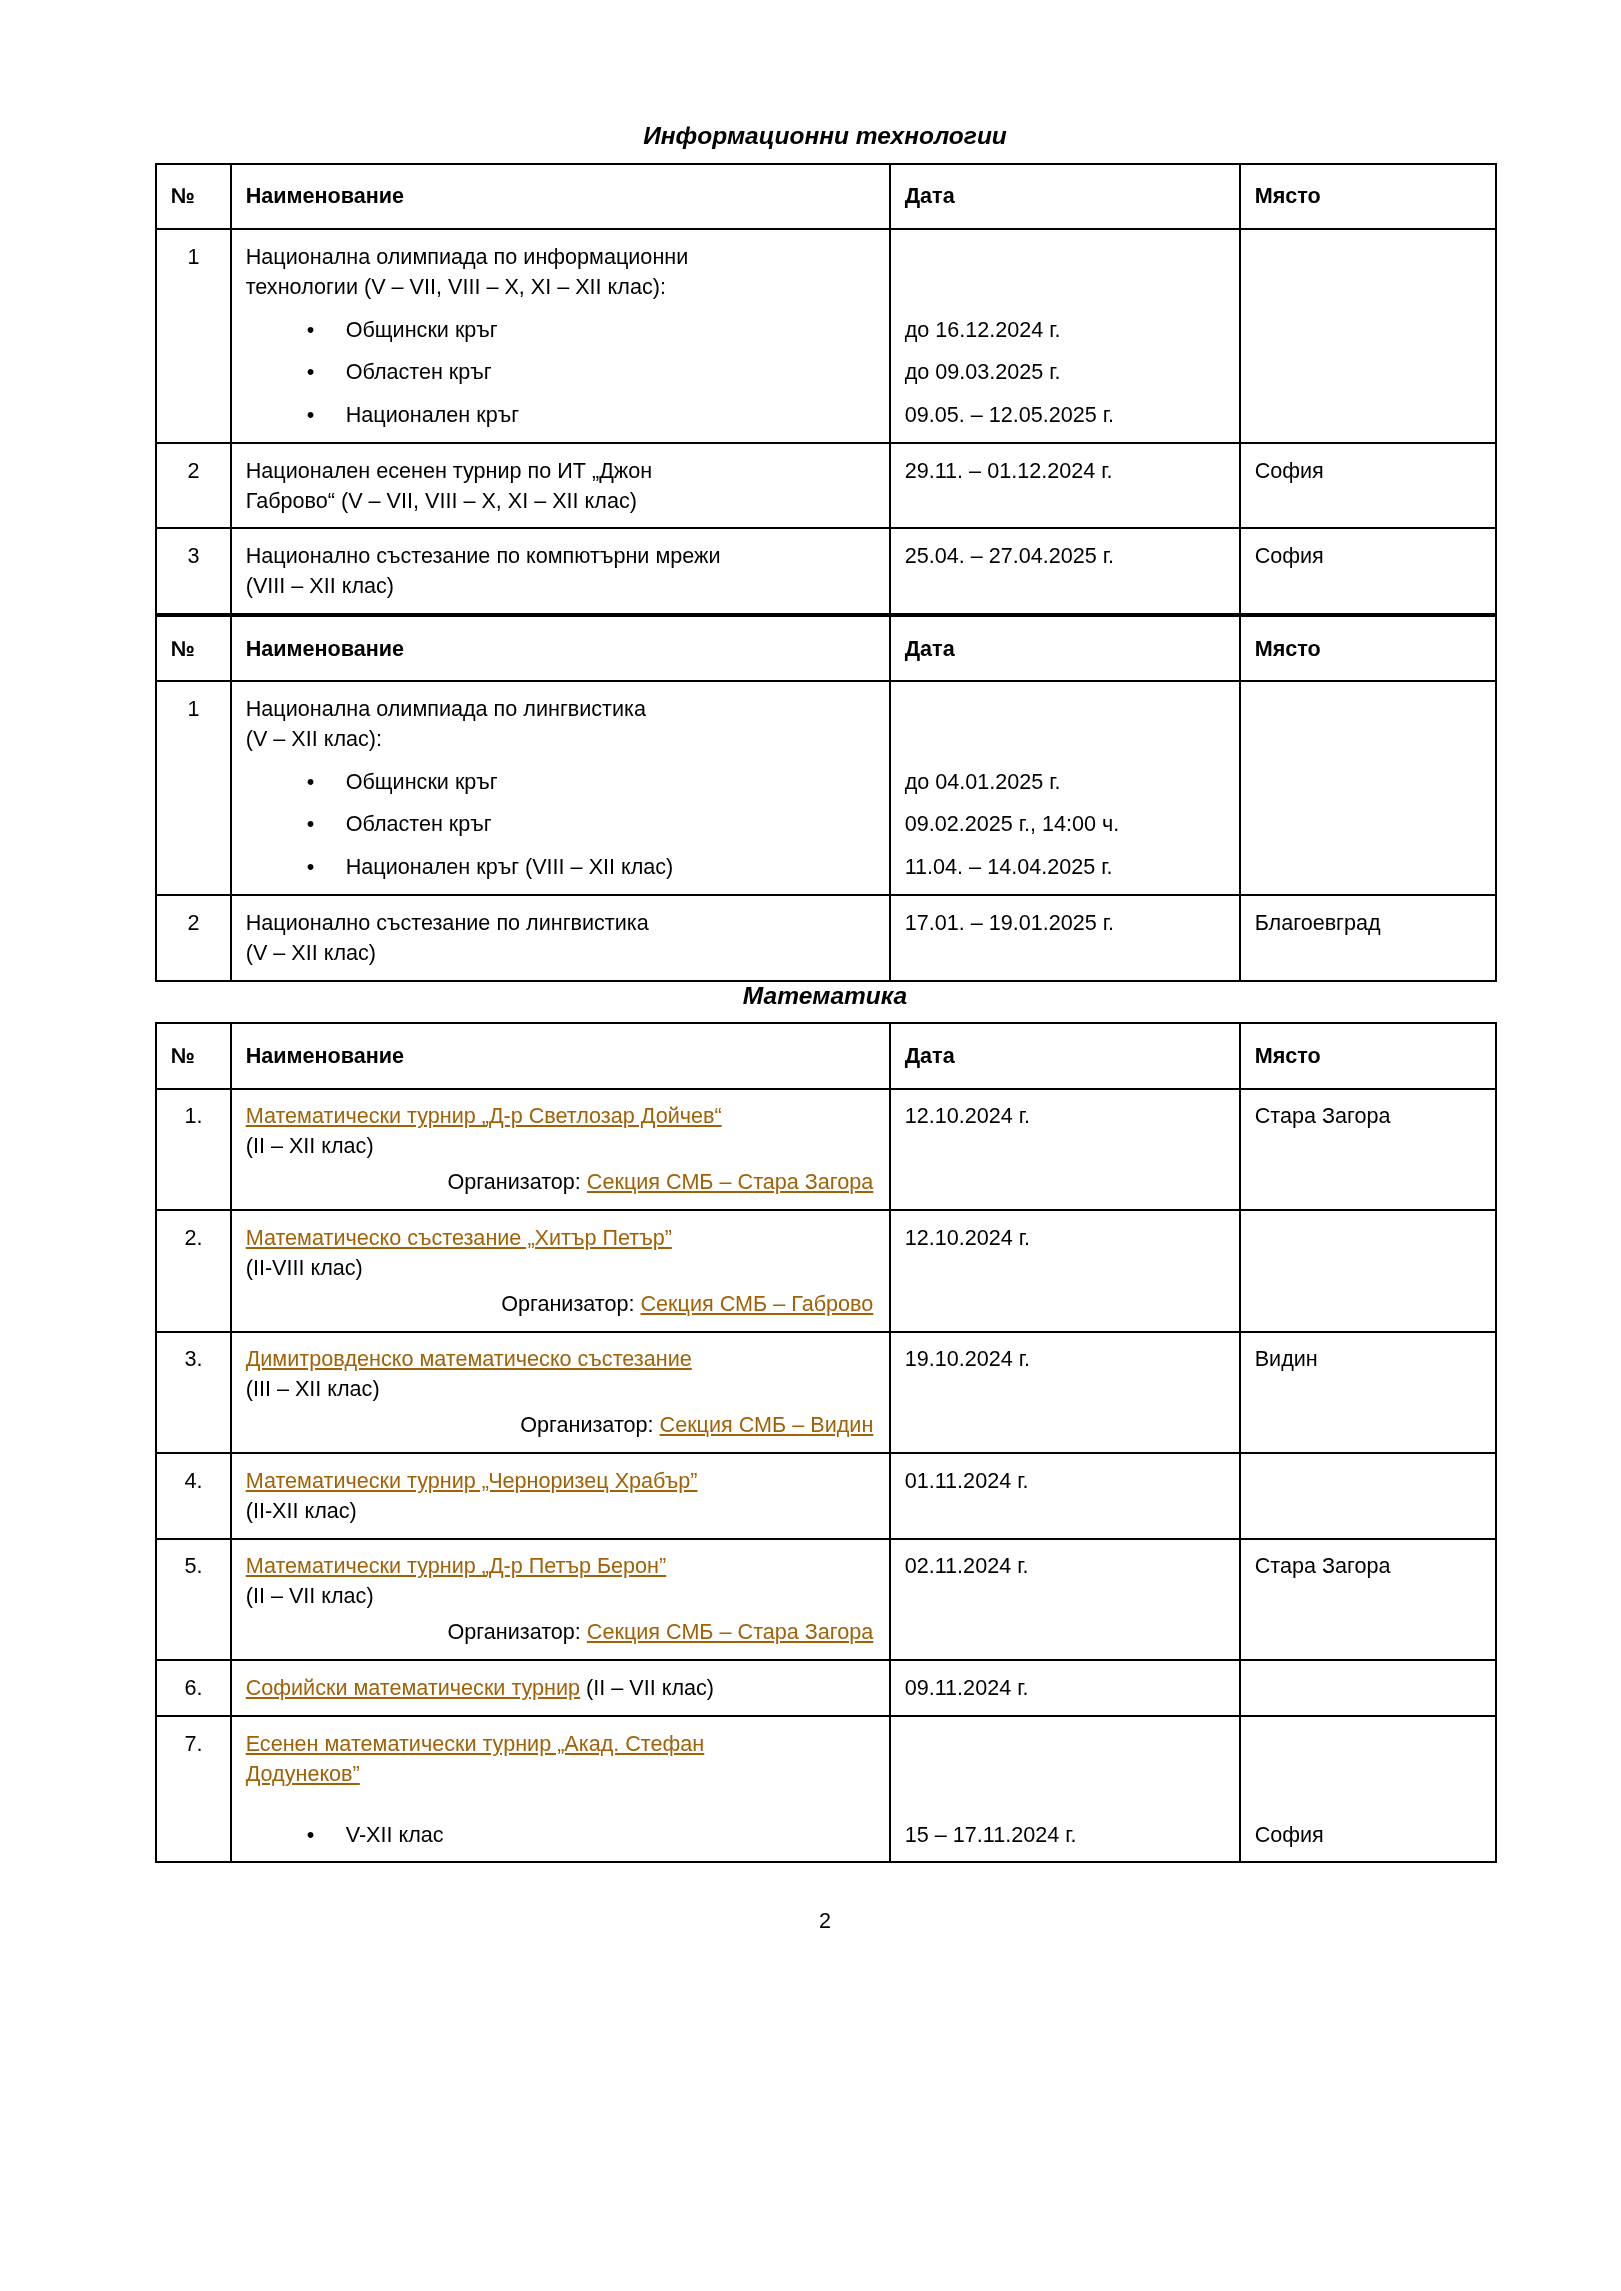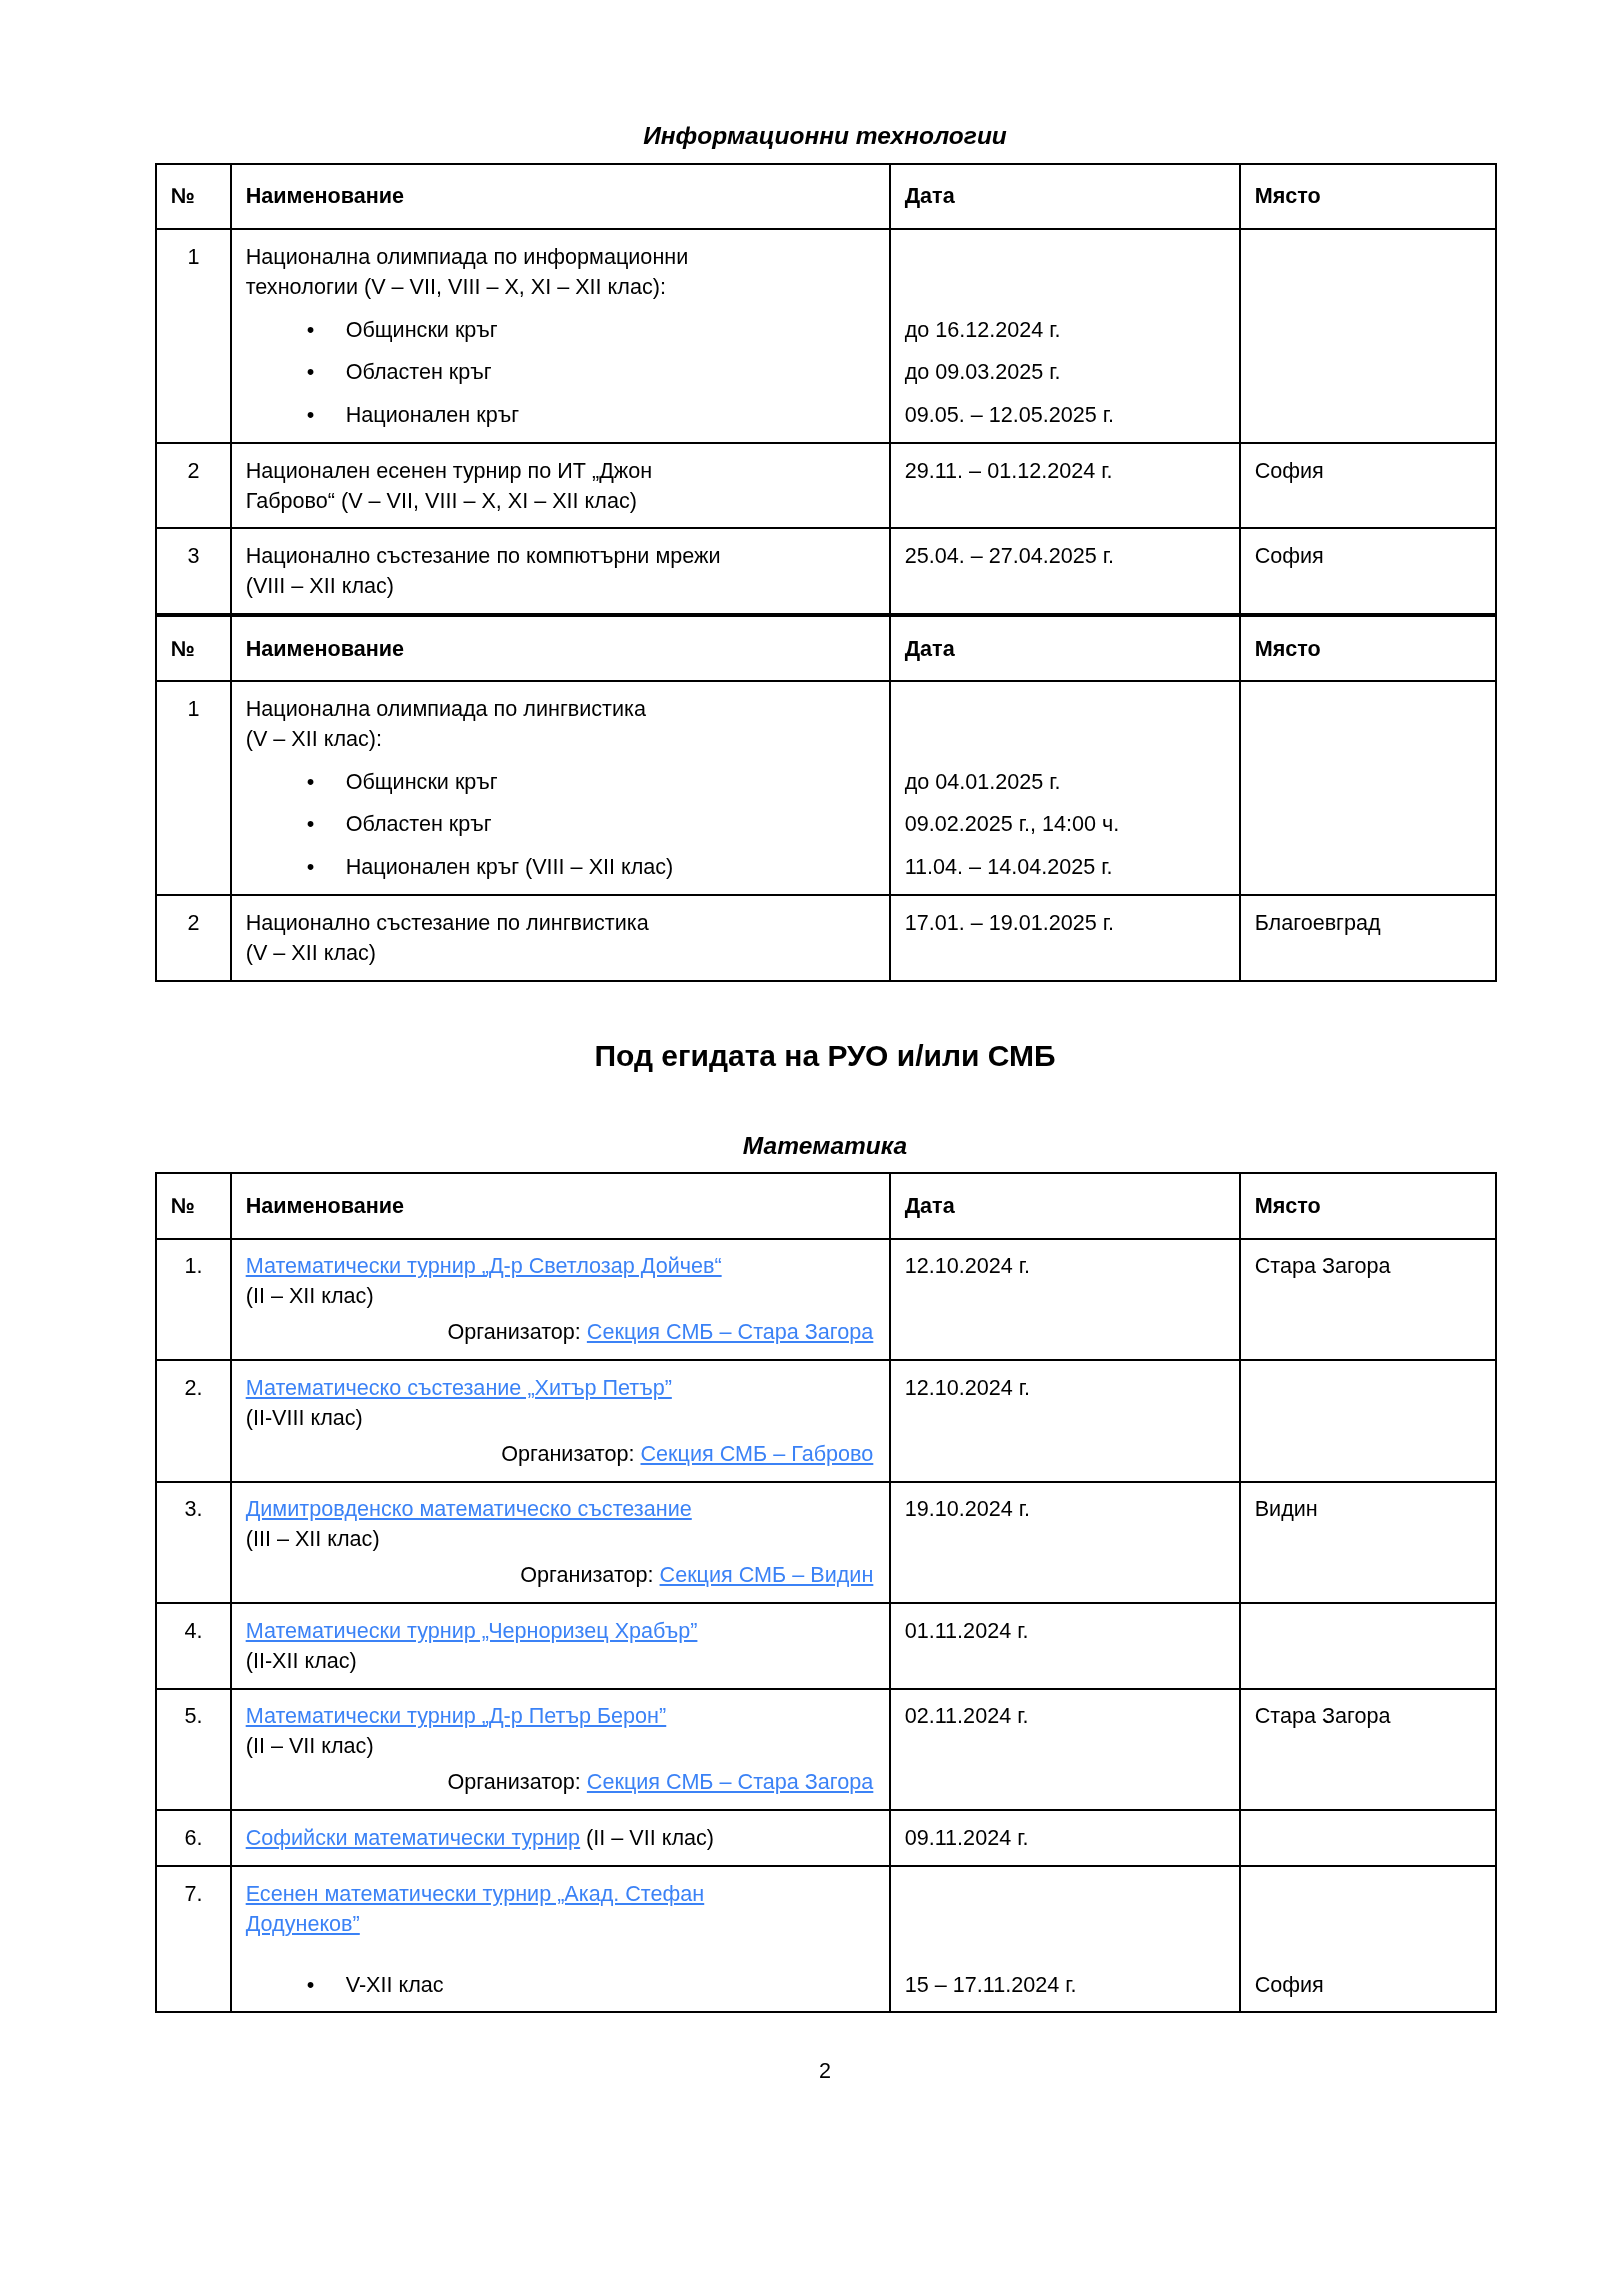--- a/index.html
+++ b/index.html
@@ -79,21 +79,21 @@
   .bullets li::before {
     content: "\2022";
     position: absolute;
     left: 0;
     top: 0;
   }
   .bullets.big-gap li { margin-top: 31px; }
   .dline { display: block; margin-top: 12.7px; }
   .dline.first { margin-top: 8px; }
   a.doc-link {
-    color: #3b82f6;
+    color: #a16207;
     text-decoration: underline;
     cursor: pointer;
   }
   a.doc-link.block { display: block; }
   .org-line {
     display: block;
     text-align: right;
     margin-top: 5.9px;
     padding-right: 2px;
   }
@@ -204,21 +204,20 @@
           <td>
             <span class="line">Национално състезание по лингвистика</span>
             <span class="line">(V – XII клас)</span>
           </td>
           <td><span>17.01. – 19.01.2025 г.</span></td>
           <td><span>Благоевград</span></td>
         </tr>
       </tbody>
     </table>
 
-    <h1 class="big-heading">Под егидата на РУО и/или СМБ</h1>
 
     <h2 class="ttl">Математика</h2>
     <table class="tbl">
       <colgroup>
           <col style="width:75px">
           <col style="width:659px">
           <col style="width:350px">
           <col style="width:256px">
         </colgroup>
       <thead>

